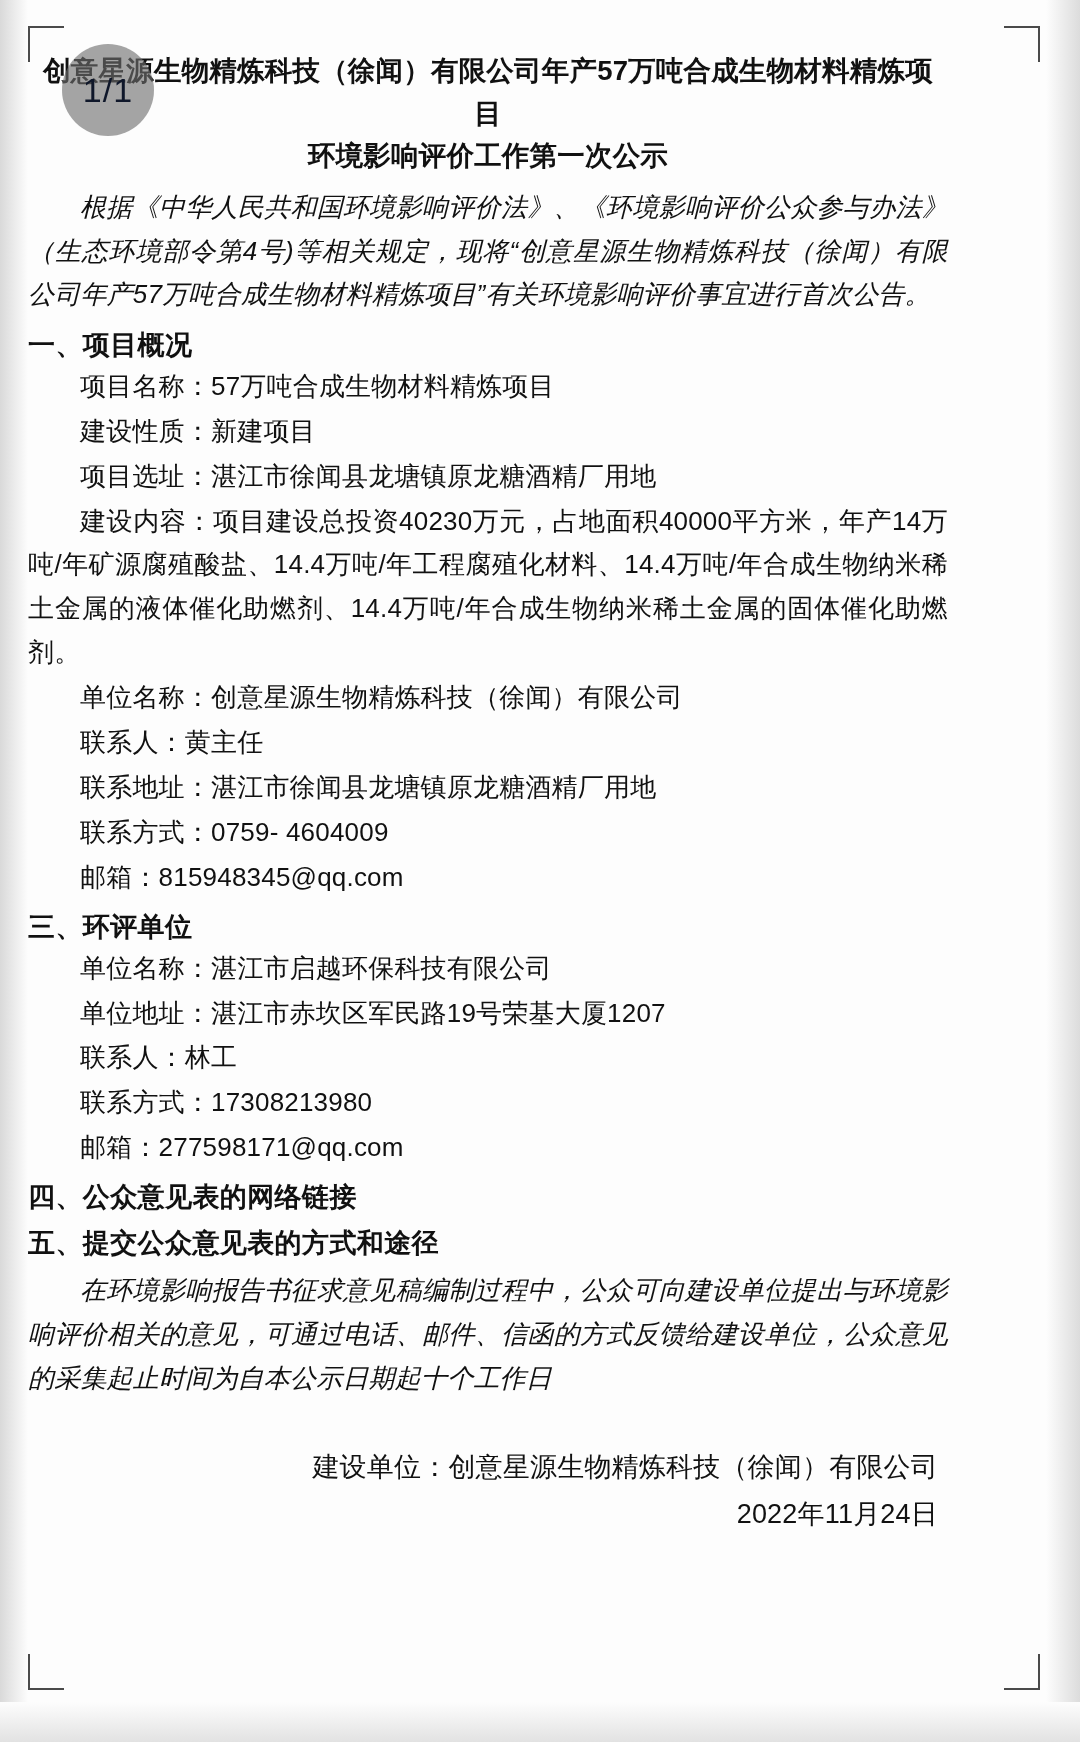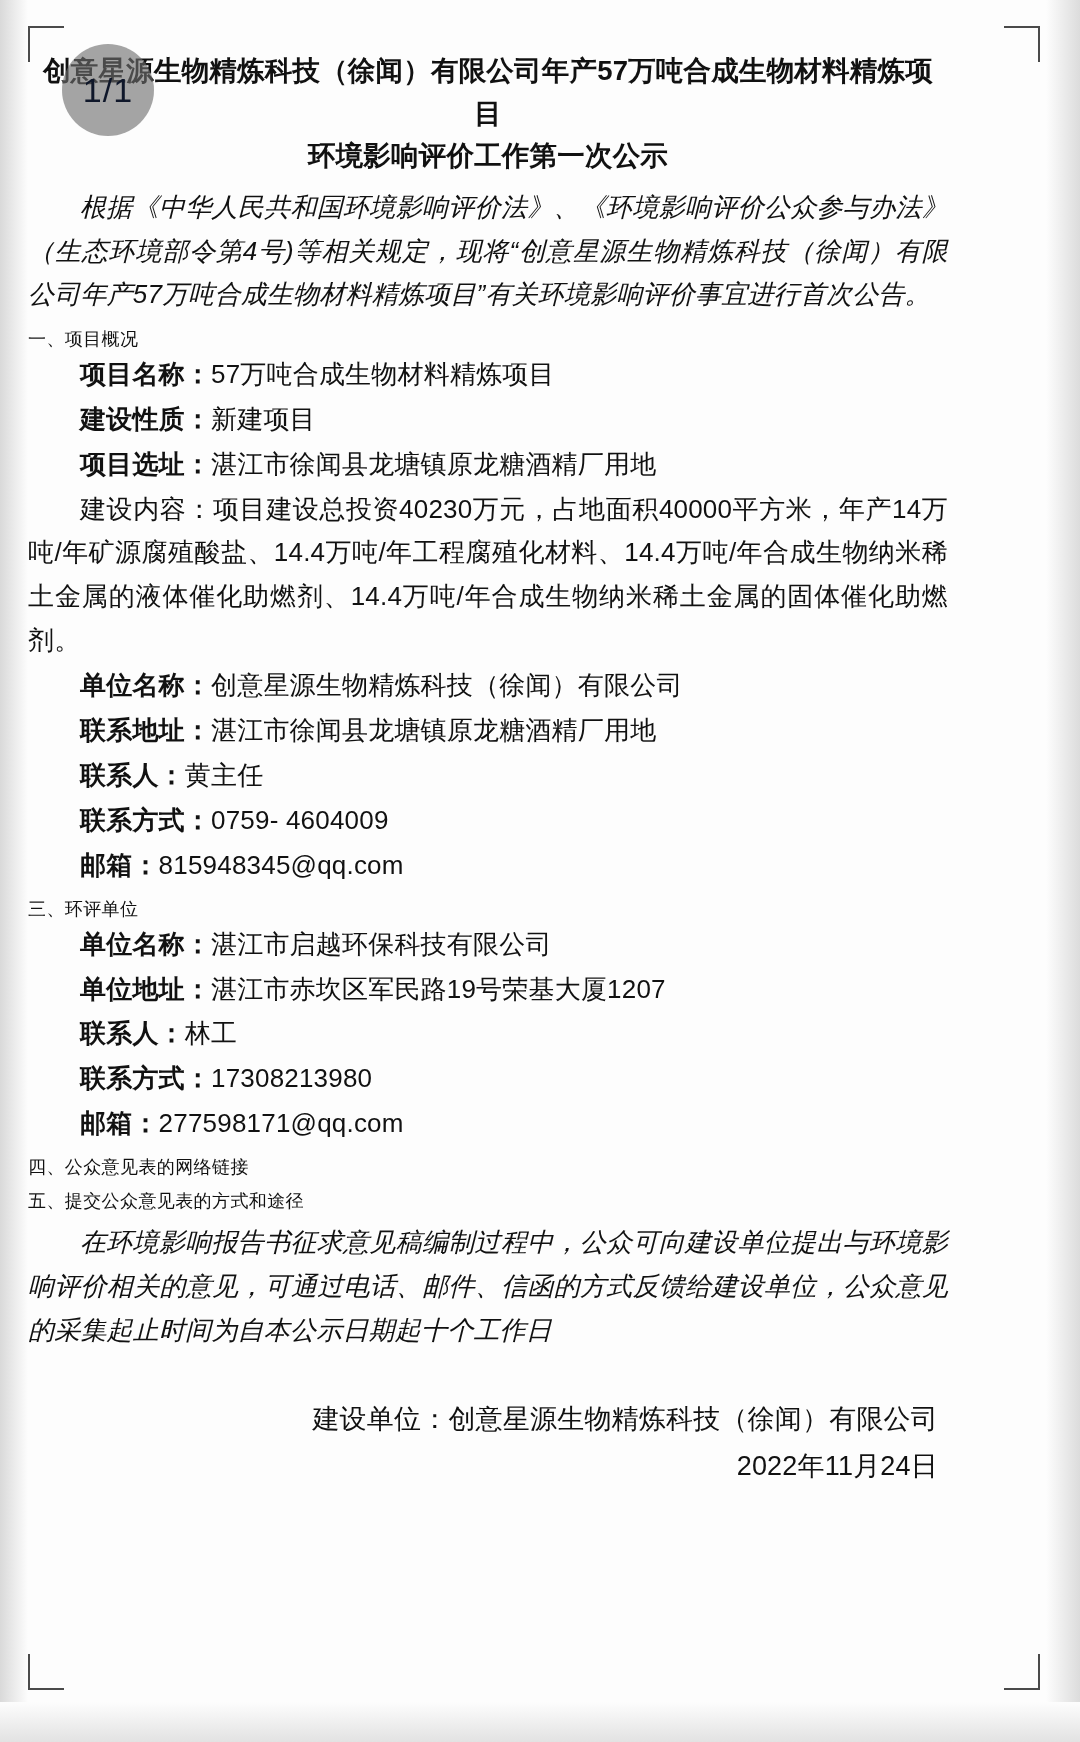--- a/index.html
+++ b/index.html
@@ -94,35 +94,35 @@
     font-size: 26px;
     line-height: 1.68;
     margin: 8px 0 0 0;
     text-align: justify;
     text-indent: 2em;
     letter-spacing: 0.2px;
     font-style: italic;
   }
 
   h2.sec {
-    font-size: 18px;
-    font-weight: normal;
+    font-size: 27px;
+    font-weight: bold;
     margin: 10px 0 0 0;
     letter-spacing: 0.4px;
   }
 
   .field {
     font-size: 26px;
     line-height: 1.65;
     margin: 2px 0 0 0;
     padding-left: 2em;
     text-align: justify;
     letter-spacing: 0.2px;
   }
-  .field .label { font-weight: bold; }
+  .field .label { font-weight: normal; }
   .field-block {
     font-size: 26px;
     line-height: 1.68;
     margin: 2px 0 0 0;
     padding-left: 2em;
     text-indent: -0em;
     text-align: justify;
     letter-spacing: 0.2px;
   }
   .hang {
@@ -184,24 +184,24 @@
     <span class="label">项目选址：</span><span>湛江市徐闻县龙塘镇原龙糖酒精厂用地</span>
   </p>
   <p class="field-block hang">
     <span class="label">建设内容：</span><span>项目建设总投资40230万元，占地面积40000平方米，年产14万吨/年矿源腐殖酸盐、14.4万吨/年工程腐殖化材料、14.4万吨/年合成生物纳米稀土金属的液体催化助燃剂、14.4万吨/年合成生物纳米稀土金属的固体催化助燃剂。</span>
   </p>
 
   <p class="field">
     <span class="label">单位名称：</span><span>创意星源生物精炼科技（徐闻）有限公司</span>
   </p>
   <p class="field">
+    <span class="label">联系人：</span><span>黄主任</span>
+  </p>
+  <p class="field">
     <span class="label">联系地址：</span><span>湛江市徐闻县龙塘镇原龙糖酒精厂用地</span>
-  </p>
-  <p class="field">
-    <span class="label">联系人：</span><span>黄主任</span>
   </p>
   <p class="field">
     <span class="label">联系方式：</span><span>0759- 4604009</span>
   </p>
   <p class="field">
     <span class="label">邮箱：</span><span>815948345@qq.com</span>
   </p>
 
   <h2 class="sec">三、环评单位</h2>
   <p class="field">

